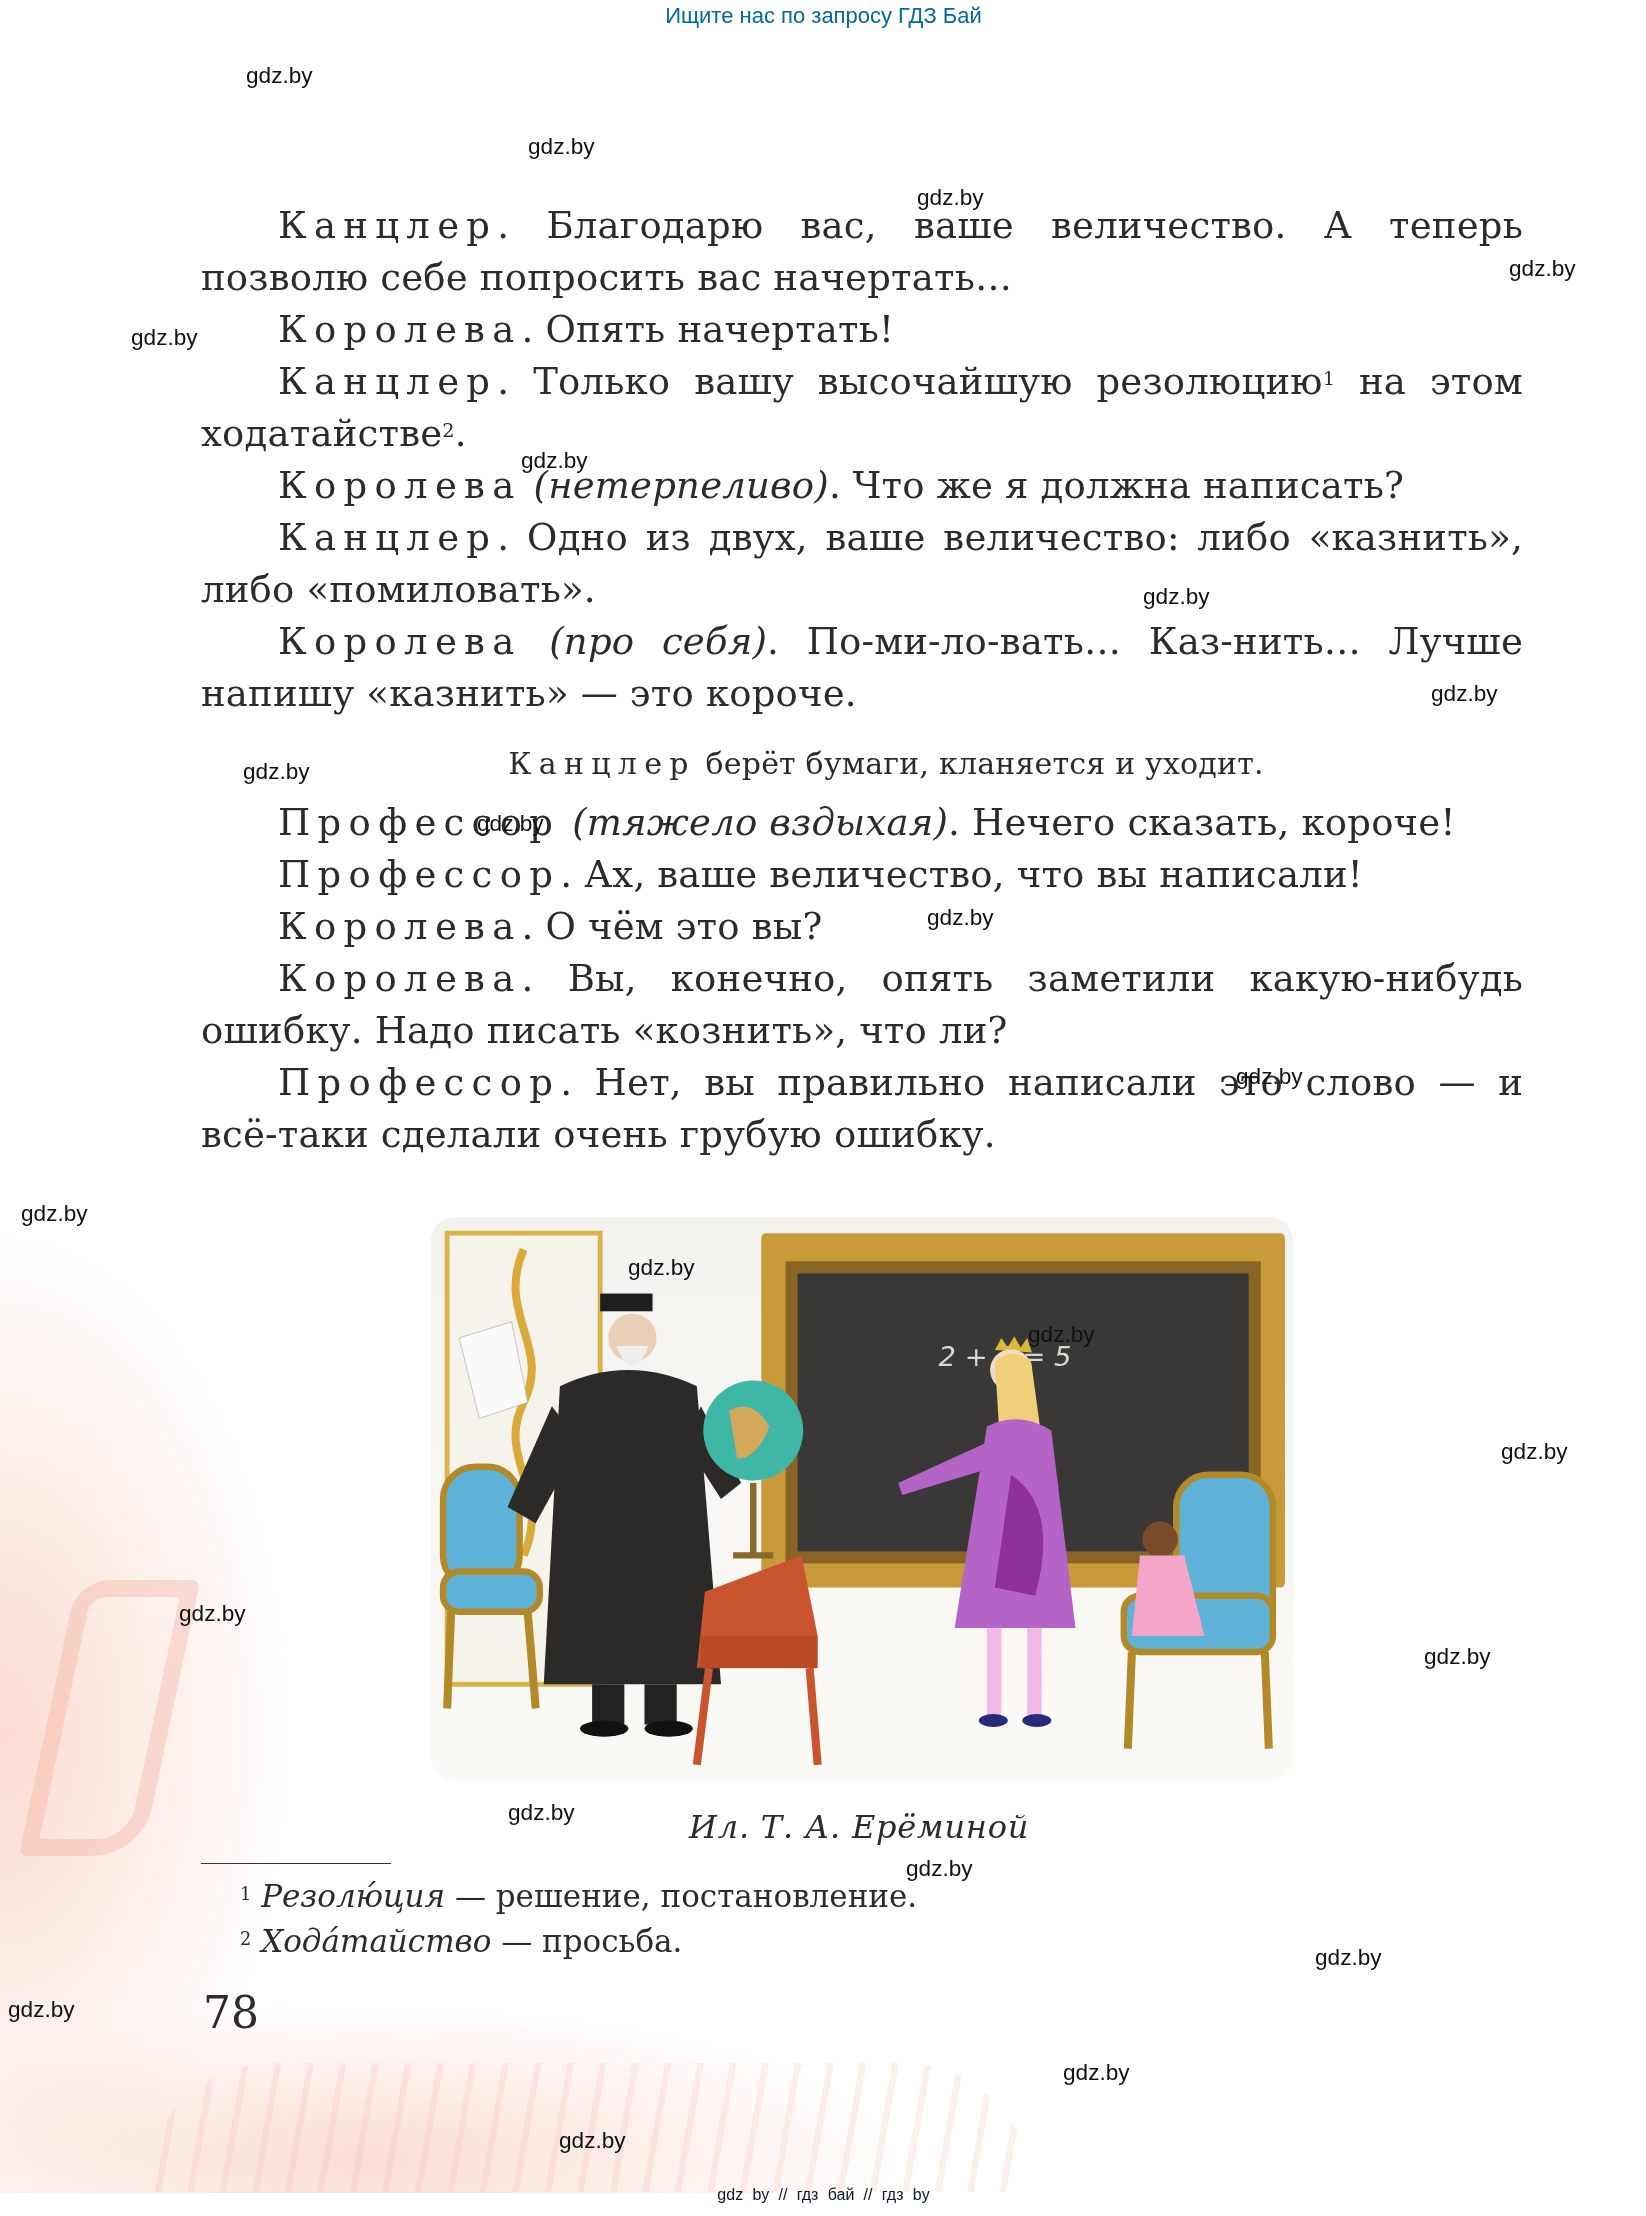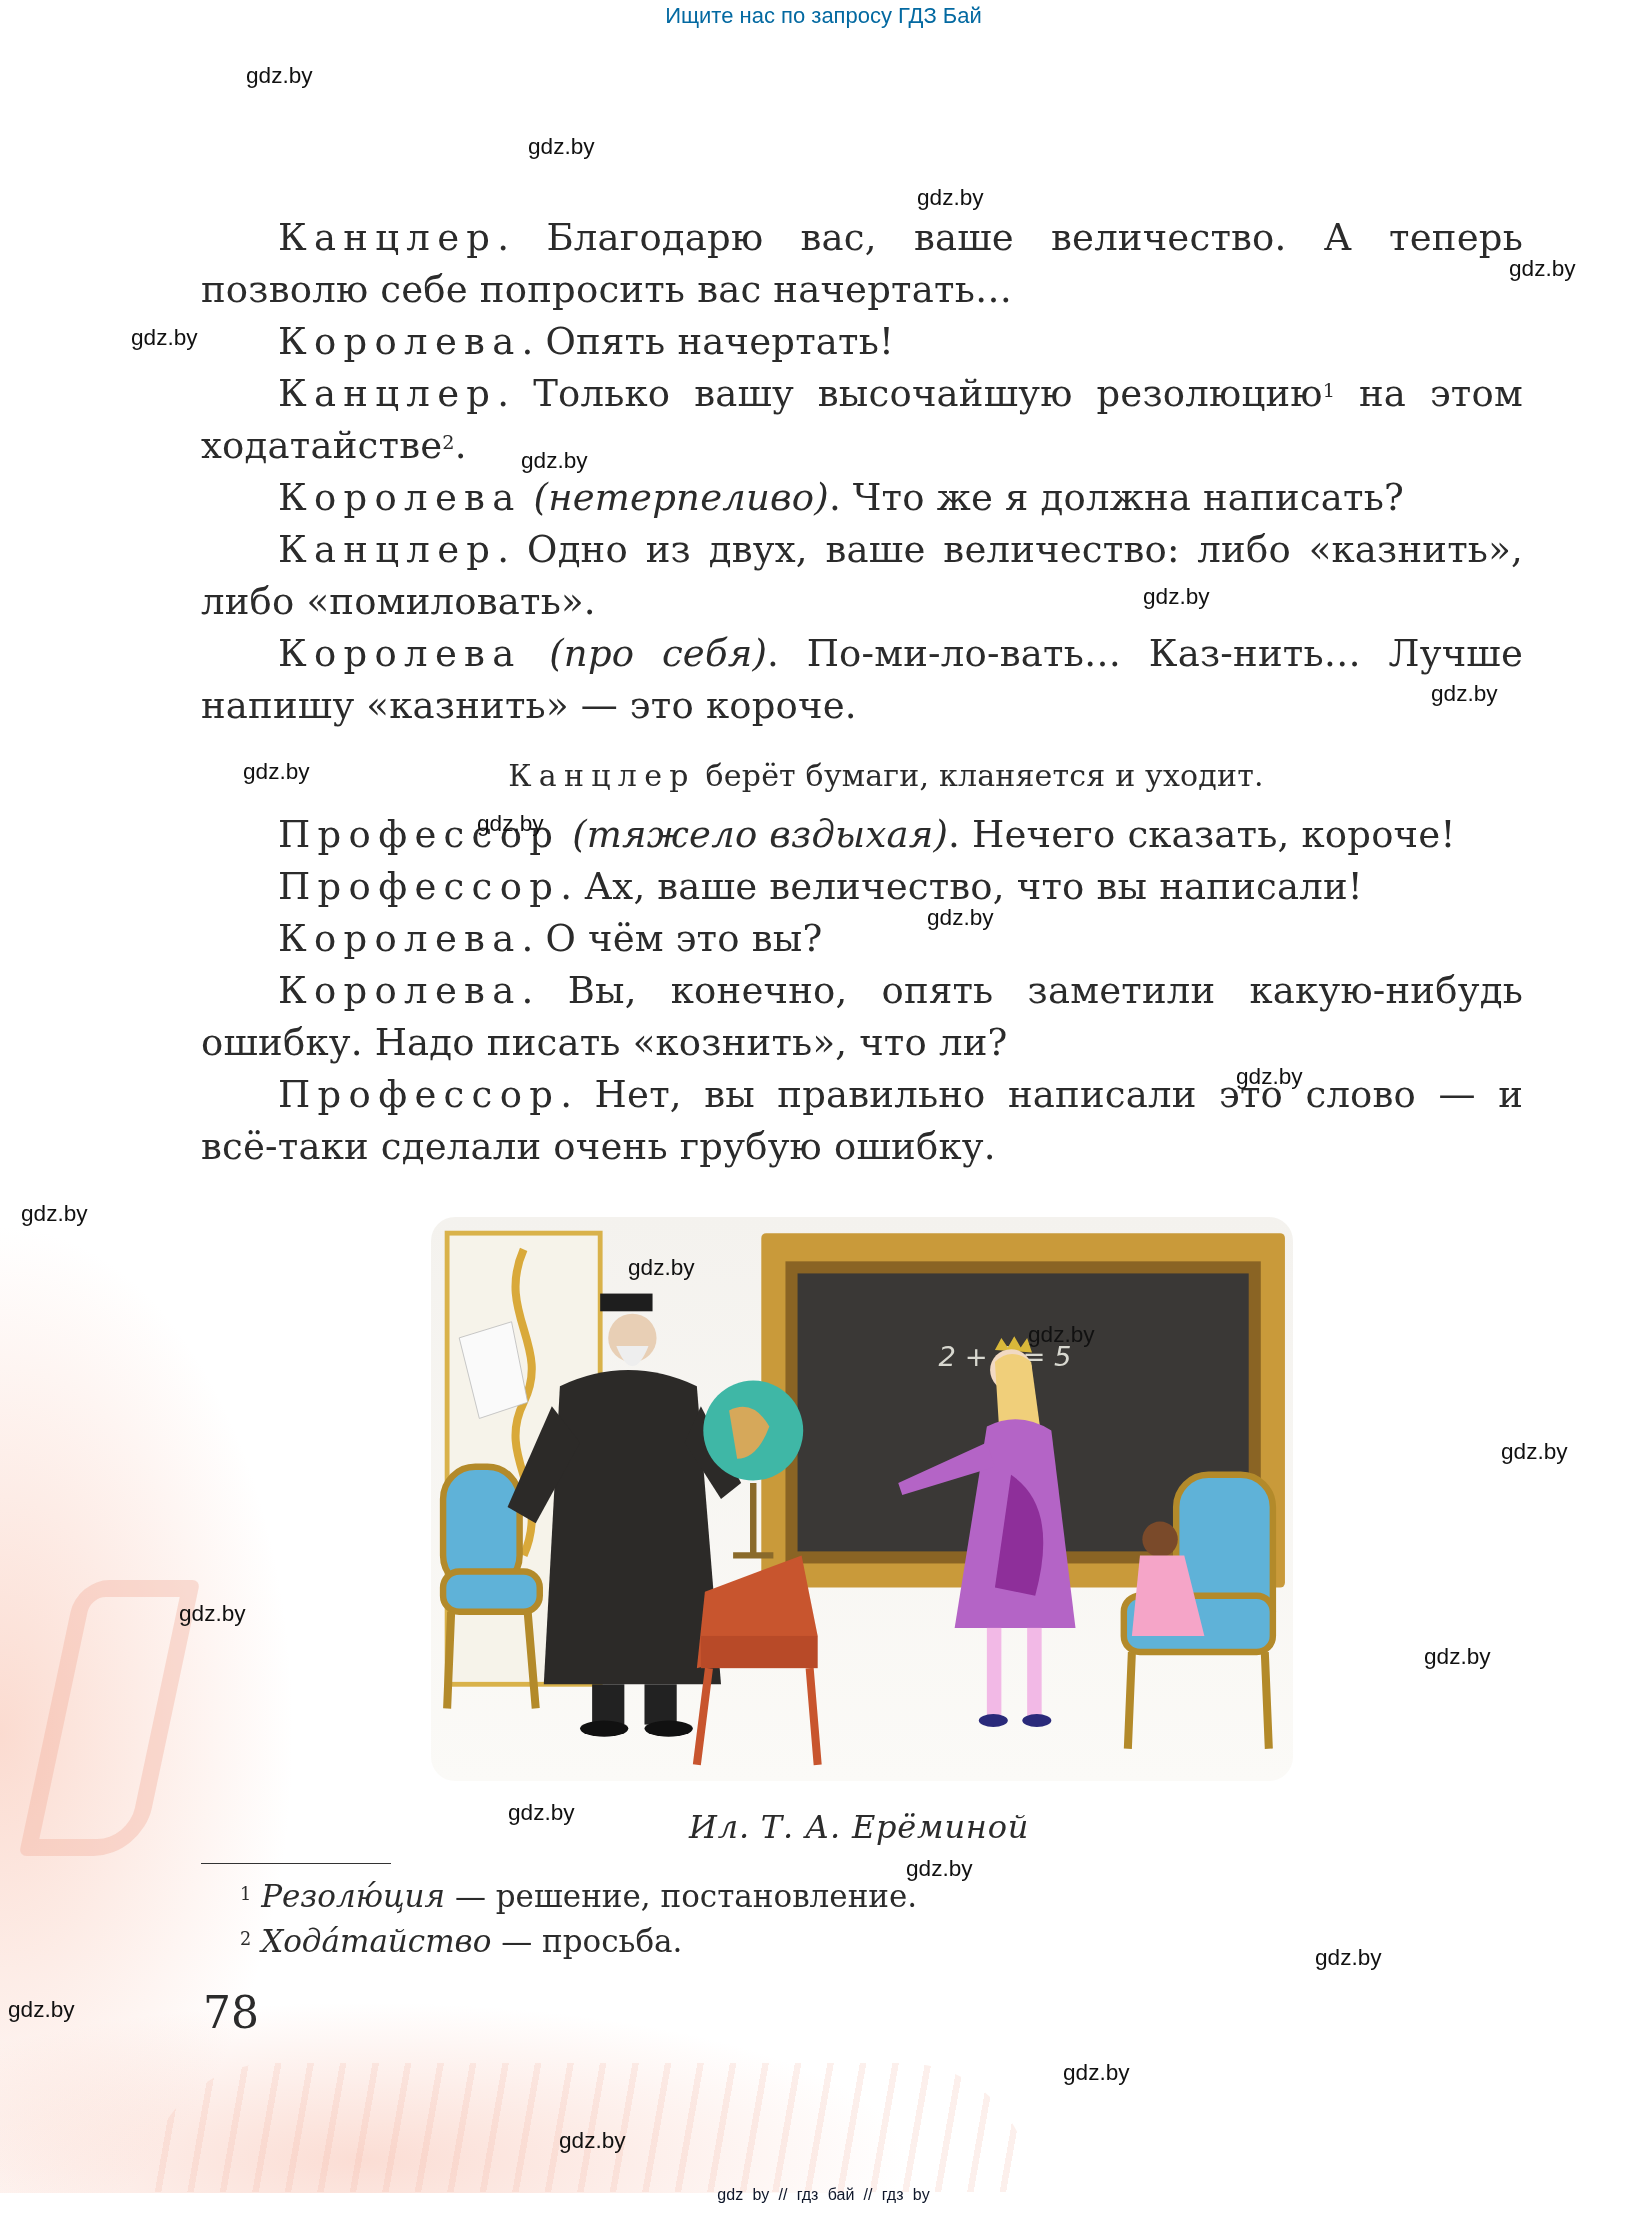--- a/index.html
+++ b/index.html
@@ -33,21 +33,21 @@
   .bottom-banner {
     position:absolute; top:2186px; left:0; width:1647px; text-align:center;
     font-family:"Liberation Sans", sans-serif; font-size:16px; color:#0f172a;
     word-spacing:4.8px;
   }
   .wm {
     position:absolute; font-family:"Liberation Sans", sans-serif;
     font-size:22.6px; color:#111; white-space:nowrap;
   }
   .text-block {
-    position:absolute; left:201px; top:212px; width:1322px;
+    position:absolute; left:201px; top:200px; width:1322px;
     font-size:37px; line-height:52px; letter-spacing:0.2px;
   }
   .para { margin:0; text-indent:77px; text-align:justify; }
   .speaker { letter-spacing:7.3px; }
   .dir { font-style:italic; }
   .stage {
     margin:21px 0 11.3px 0; text-align:center; font-size:30px; line-height:45px;
     padding-left:48px;
   }
   sup { font-size:19.3px; vertical-align:top; position:relative; top:-3.2px; }

